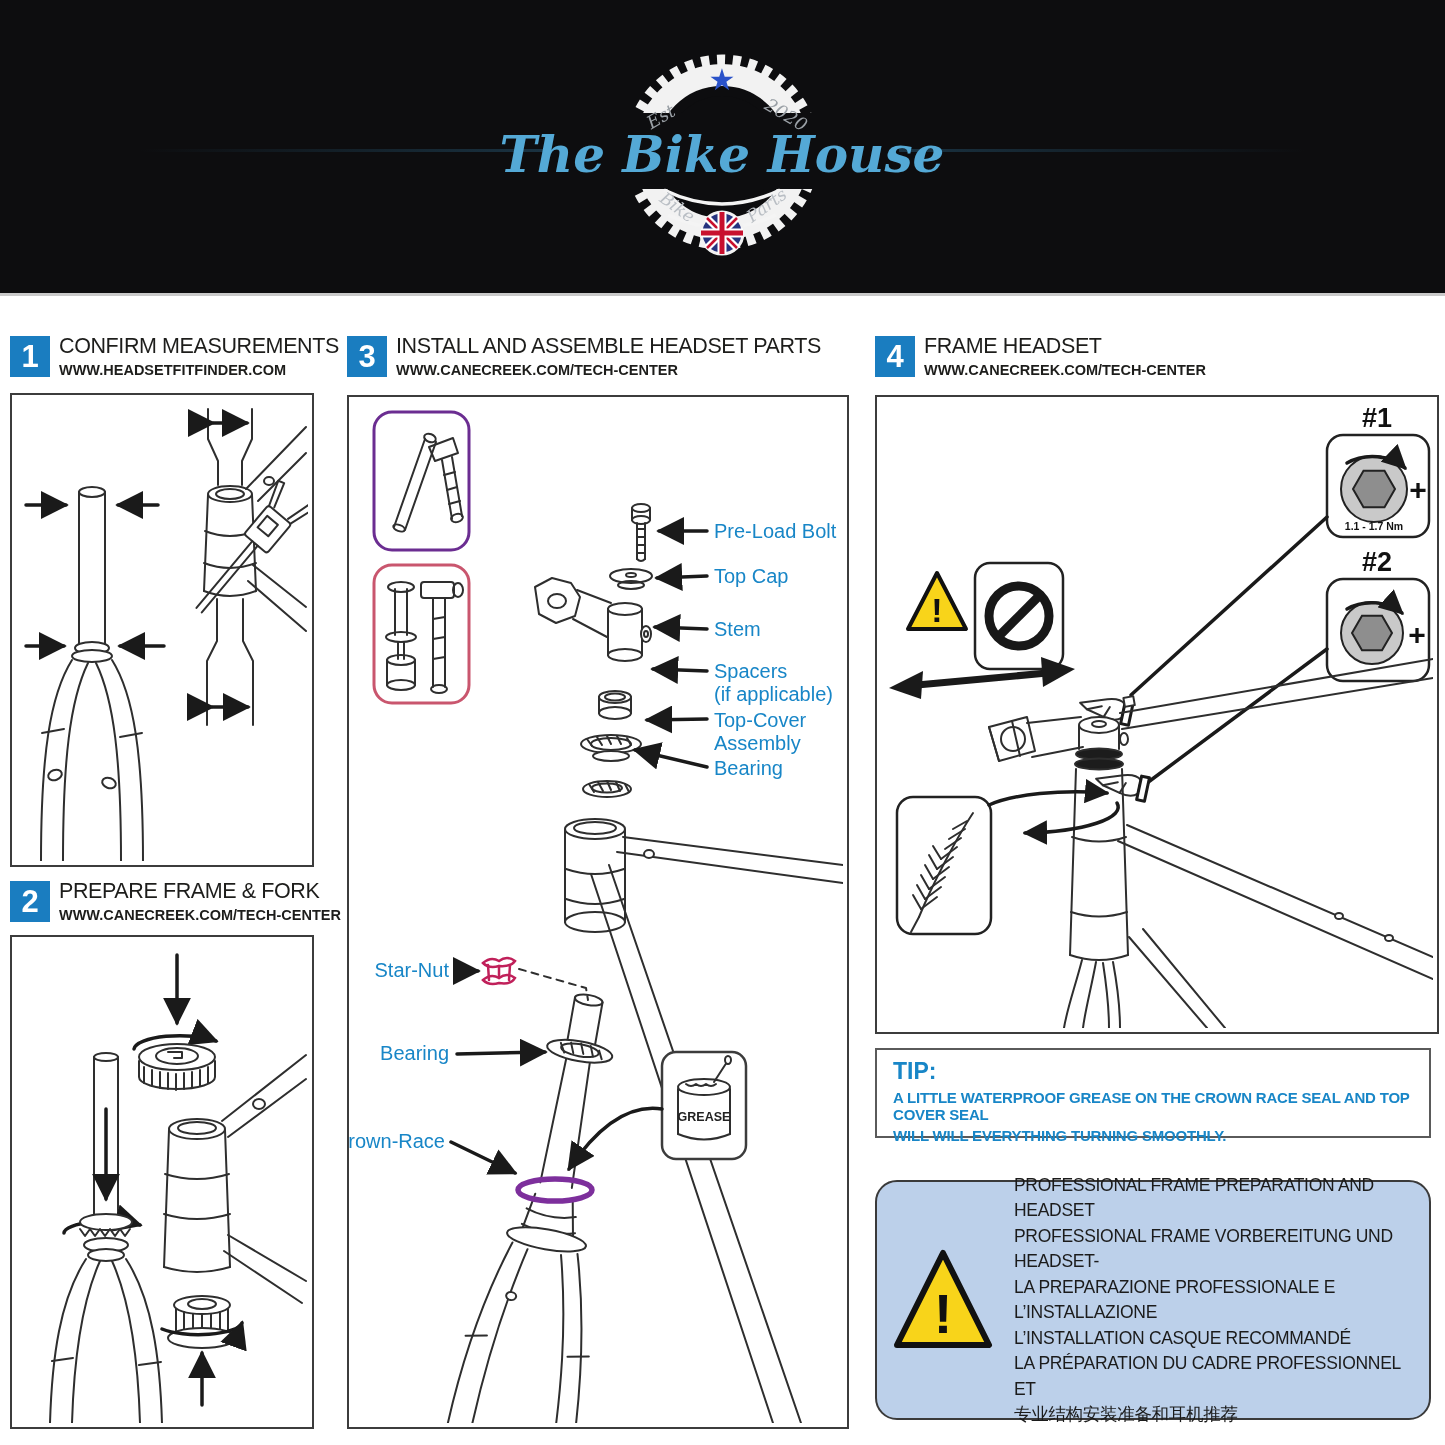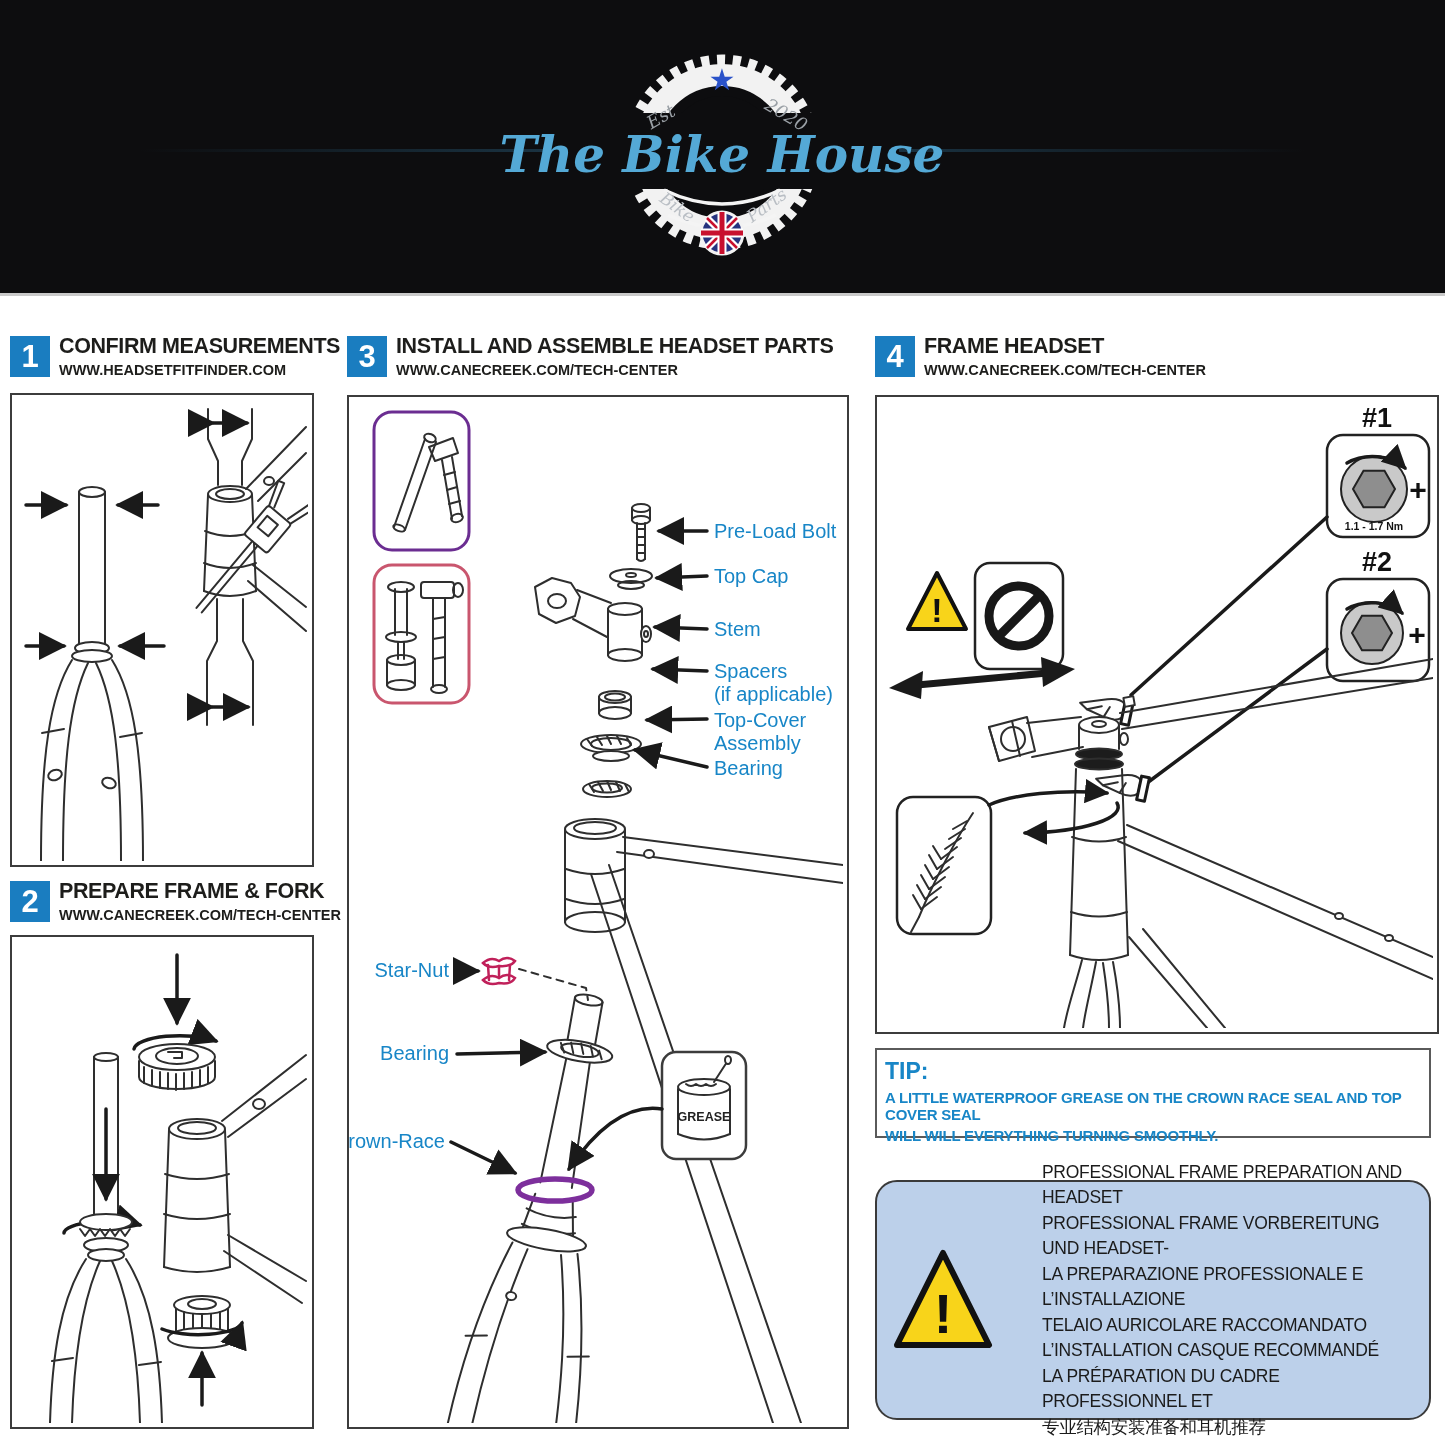--- a/index.html
+++ b/index.html
@@ -5,37 +5,37 @@
   html,body{margin:0;padding:0;background:#fff;}
   #page{position:relative;width:1445px;height:1445px;background:#fff;overflow:hidden;
         font-family:"Liberation Sans",sans-serif;color:#1d1d1b;}
   
   #banner{position:absolute;left:0;top:0;width:1445px;height:293px;background:#0d0d0f;border-bottom:3px solid #c9c9c9;}
   
   .sec-head{position:absolute;display:flex;align-items:flex-start;}
   .numbox{width:40px;height:41px;background:#1a7dc0;color:#fff;font-weight:bold;font-size:31px;
           display:flex;align-items:center;justify-content:center;flex:0 0 auto;}
   .sec-titles{margin-left:9px;line-height:1;}
-  .sec-title{font-size:21.5px;font-weight:bold;letter-spacing:-0.4px;white-space:nowrap;}
+  .sec-title{font-size:21.5px;font-weight:normal;letter-spacing:-0.4px;white-space:nowrap;}
   .sec-url{font-size:14.5px;margin-top:5px;letter-spacing:0;font-weight:bold;}
   
   .diag{position:absolute;border:2px solid #3c3c3c;background:#fff;}
   svg{display:block}
   .ln{stroke:#2e2e2e;stroke-width:2;fill:none;stroke-linecap:round;stroke-linejoin:round;}
   .lnf{stroke:#2e2e2e;stroke-width:2;fill:#fff;}
   .thk{stroke:#1a1a1a;stroke-width:3.5;fill:none;stroke-linecap:round;}
   .bluetxt{fill:#1886c7;font-family:"Liberation Sans",sans-serif;font-size:20px;}
   
-  #tipbox{position:absolute;left:875px;top:1048px;width:556px;height:90px;border:2px solid #5a5a5a;background:#fff;padding:8px 8px;box-sizing:border-box;}
+  #tipbox{position:absolute;left:875px;top:1048px;width:556px;height:90px;border:2px solid #5a5a5a;background:#fff;padding:8px 16px;box-sizing:border-box;}
   #tipbox .tip-label{color:#1886c7;font-size:23px;font-weight:bold;}
   #tipbox .tip-line{color:#1886c7;font-size:15px;font-weight:600;margin-top:4px;letter-spacing:-0.2px;}
   
   #notice{position:absolute;left:875px;top:1180px;width:556px;height:240px;background:#bcd0ea;border:2.5px solid #3a3a3a;border-radius:22px;box-sizing:border-box;display:flex;align-items:center;}
   #notice .ntext{margin-left:18px;margin-right:10px;}
-  #notice .nline{font-size:17.5px;color:#1b1b1b;line-height:25.5px;letter-spacing:-0.3px;margin-left:28px;}
+  #notice .nline{font-size:17.5px;color:#1b1b1b;line-height:25.5px;letter-spacing:-0.3px;}
 </style>
 </head>
 <body>
 
 <div id="page">
 
   <div id="banner">
     <svg width="1445" height="293" viewBox="0 0 1445 293">
       <defs>
         <linearGradient id="glow" x1="0" x2="1" y1="0" y2="0">
@@ -542,20 +542,19 @@
 
   <div id="notice">
     <svg width="105" height="110" viewBox="0 0 105 110" style="flex:0 0 auto;margin-left:14px;">
       <path d="M52,8 L98,100 L6,100 Z" fill="#f8d41a" stroke="#111" stroke-width="6" stroke-linejoin="round"></path>
       <text x="52" y="88" font-size="56" font-weight="bold" fill="#111" text-anchor="middle">!</text>
     </svg>
     <div class="ntext">
       <div class="nline">PROFESSIONAL FRAME PREPARATION AND HEADSET</div>
       <div class="nline">PROFESSIONAL FRAME VORBEREITUNG UND HEADSET-</div>
       <div class="nline">LA PREPARAZIONE PROFESSIONALE E L’INSTALLAZIONE</div>
-      <div class="nline">TELAIO AURICOLARE RACCOMANDATO</div>
       <div class="nline">L’INSTALLATION CASQUE RECOMMANDÉ</div>
       <div class="nline">LA PRÉPARATION DU CADRE PROFESSIONNEL ET</div>
       <div class="nline">专业结构安装准备和耳机推荐</div>
     </div>
   </div>
 
 </div>
 
 </body></html>

